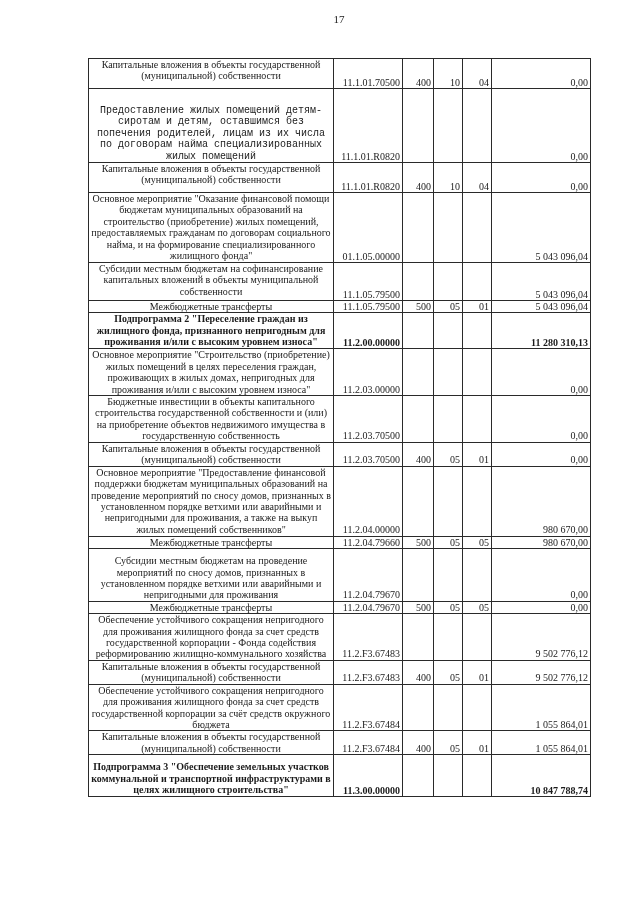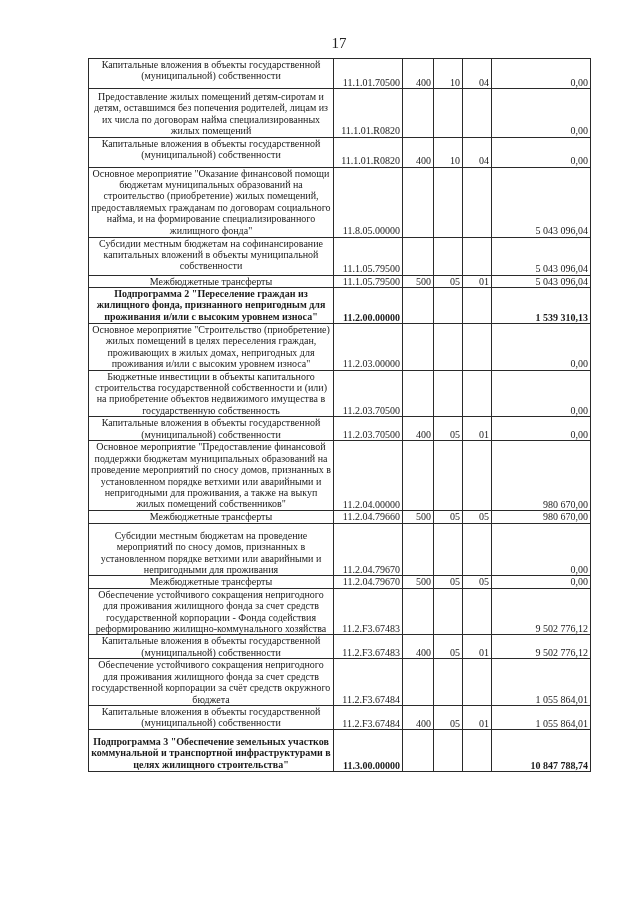--- a/index.html
+++ b/index.html
@@ -10,25 +10,25 @@
   body {
     position: relative;
     width: 640px;
     height: 905px;
     font-family: "Liberation Serif", serif;
     color: #1b1b1b;
     overflow: hidden;
   }
   .page-number {
     position: absolute;
-    top: 35px;
+    top: 13px;
     left: 88px;
     width: 502px;
     text-align: center;
-    font-size: 15px;
+    font-size: 11px;
     color: #222;
   }
   table.budget {
     position: absolute;
     top: 58px;
     left: 88px;
     width: 502px;
     border-collapse: collapse;
     table-layout: fixed;
   }
@@ -76,38 +76,38 @@
   <tbody id="table-body">
       <tr style="height: 30px;">
         <td class="c-desc">Капитальные вложения в объекты государственной (муниципальной) собственности</td>
         <td class="c-num">11.1.01.70500</td>
         <td class="c-num">400</td>
         <td class="c-num">10</td>
         <td class="c-num">04</td>
         <td class="c-num">0,00</td>
       </tr>
       <tr style="height: 45px;">
-        <td class="c-desc" style="padding-top: 2px;">Предоставление жилых помещений детям-сиротам и детям, оставшимся без попечения родителей, лицам из их числа по договорам найма специализированных жилых помещений</td>
+        <td class="c-desc" style="padding-top: 16px; font-family: Liberation Mono, monospace;">Предоставление жилых помещений детям-сиротам и детям, оставшимся без попечения родителей, лицам из их числа по договорам найма специализированных жилых помещений</td>
         <td class="c-num">11.1.01.R0820</td>
         <td class="c-num"></td>
         <td class="c-num"></td>
         <td class="c-num"></td>
         <td class="c-num">0,00</td>
       </tr>
       <tr style="height: 30px;">
         <td class="c-desc">Капитальные вложения в объекты государственной (муниципальной) собственности</td>
         <td class="c-num">11.1.01.R0820</td>
         <td class="c-num">400</td>
         <td class="c-num">10</td>
         <td class="c-num">04</td>
         <td class="c-num">0,00</td>
       </tr>
       <tr style="height: 70px;">
         <td class="c-desc">Основное мероприятие "Оказание финансовой помощи бюджетам муниципальных образований на строительство (приобретение) жилых помещений, предоставляемых гражданам по договорам социального найма, и на формирование специализированного жилищного фонда"</td>
-        <td class="c-num">11.8.05.00000</td>
+        <td class="c-num">01.1.05.00000</td>
         <td class="c-num"></td>
         <td class="c-num"></td>
         <td class="c-num"></td>
         <td class="c-num">5 043 096,04</td>
       </tr>
       <tr style="height: 38px; margin-top: 32px;">
         <td class="c-desc">Субсидии местным бюджетам на софинансирование капитальных вложений в объекты муниципальной собственности</td>
         <td class="c-num">11.1.05.79500</td>
         <td class="c-num"></td>
         <td class="c-num"></td>
@@ -121,21 +121,21 @@
         <td class="c-num">05</td>
         <td class="c-num">01</td>
         <td class="c-num">5 043 096,04</td>
       </tr>
       <tr class="r-bold" style="height: 36px;">
         <td class="c-desc">Подпрограмма 2 "Переселение граждан из жилищного фонда, признанного непригодным для проживания и/или с высоким уровнем износа"</td>
         <td class="c-num">11.2.00.00000</td>
         <td class="c-num"></td>
         <td class="c-num"></td>
         <td class="c-num"></td>
-        <td class="c-num">1 539 310,13</td>
+        <td class="c-num">11 280 310,13</td>
       </tr>
       <tr style="height: 46px;">
         <td class="c-desc">Основное мероприятие "Строительство (приобретение) жилых помещений в целях переселения граждан, проживающих в жилых домах, непригодных для проживания и/или с высоким уровнем износа"</td>
         <td class="c-num">11.2.03.00000</td>
         <td class="c-num"></td>
         <td class="c-num"></td>
         <td class="c-num"></td>
         <td class="c-num">0,00</td>
       </tr>
       <tr style="height: 46px;">

